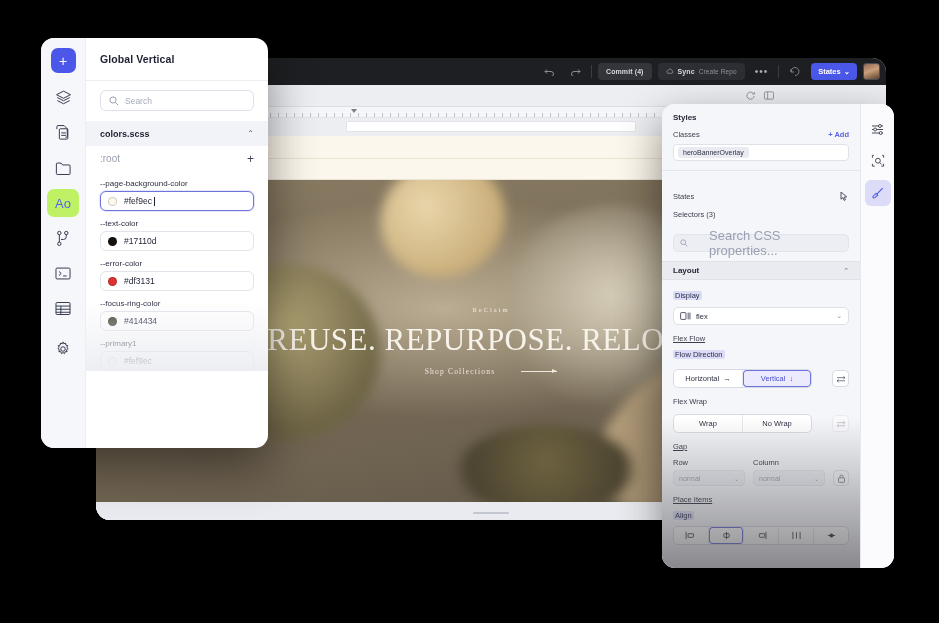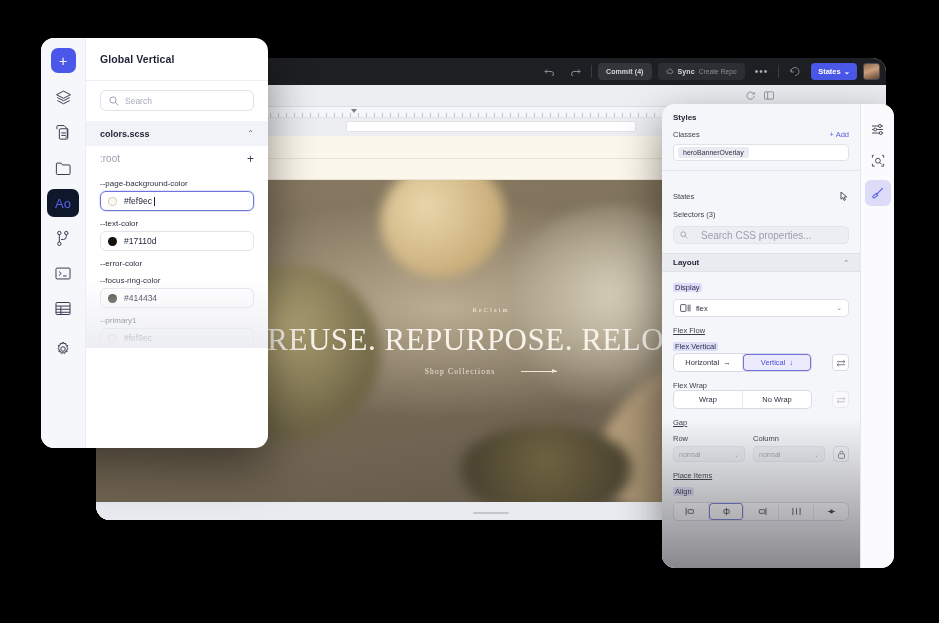--- a/index.html
+++ b/index.html
@@ -144,50 +144,50 @@
   .sp-rail { width: 34px; background:#fbfbfd; border-left:1px solid #e6e8ee;
     display:flex; flex-direction:column; align-items:center; padding-top: 12px; gap: 6px; }
   .rail-btn { width: 26px; height: 26px; border-radius:6px; display:flex;
      align-items:center; justify-content:center; color:#3a3f4d; }
   .rail-btn.active { background:#dcdcf8; color:#4a57e8; }
 
   .sp-section { padding: 9px 11px; }
   .sp-title { font-size: 8px; font-weight: bold; color:#242838; }
   .sp-row { display:flex; align-items:center; justify-content:space-between; margin-top: 8px; }
   .sp-label { font-size: 7.5px; color:#3b3f4d; }
-  .sp-add { font-size: 7.5px; color:#5b63e8; display:flex;align-items:center;gap:2px; }
+  .sp-add { font-size: 7.5px; color:#5b63e8; display:flex;align-items:center;gap:2px;font-weight:bold; }
   .chip-input {
     margin-top: 5px; height: 17px; background:#fff; border:1px solid #e0e2ea; border-radius:4px;
     display:flex; align-items:center; padding: 0 4px;
   }
   .chip {
     background:#e9eaf2; border-radius:3px; font-size:7px; color:#2d3142;
     padding: 2px 5px;
   }
   .divider { height:1px; background:#e4e6ed; }
   .select-box {
     margin-top: 5px; height: 18px; background:#fff; border:1px solid #dfe1e9; border-radius:5px;
     display:flex; align-items:center; padding: 0 6px; gap:5px; font-size:7.5px; color:#2d3142;
   }
   .select-box .caret { margin-left:auto; color:#8b90a0; font-size:7px; }
   .search-box {
-    margin-top: 7px; height: 18px; background:#eceef4; border:1px solid #e2e4ec; border-radius:5px;
-    display:flex; align-items:center; padding: 0 6px; gap:13px; font-size:10px; color:#9aa0b0;
+    margin-top: 15px; height: 18px; background:#eceef4; border:1px solid #e2e4ec; border-radius:5px;
+    display:flex; align-items:center; padding: 0 6px; gap:21px; font-size:13px; color:#9aa0b0;
   }
   .section-head {
     height: 19px; background:#e9ebf1; display:flex; align-items:center;
     justify-content:space-between; padding: 0 11px; border-top:1px solid #e0e2ea; border-bottom:1px solid #e0e2ea;
   }
   .section-head .t { font-size:8px; font-weight:bold; color:#242838; }
   .section-head .c { font-size:7px; color:#6d7285; }
   .prop-label { font-size:7.5px; color:#3b3f4d; margin-top: 9px; }
   .prop-label.hl { background:#dcdcf8; display:inline-block; padding: 0 2px; border-radius:2px; color:#2b3047; }
   .prop-label.link { text-decoration: underline; }
   .seg {
-    margin-top: 0; display:flex; align-items:center; gap: 20px;
+    margin-top: 8px; display:flex; align-items:center; gap: 20px;
   }
   .seg-group { display:flex; flex:1; border:1px solid #d9dbe4; border-radius:5px; overflow:hidden; background:#fff; }
   .seg-btn { flex:1; height:17px; display:flex; align-items:center; justify-content:center; gap:4px;
     font-size:7.5px; color:#2d3142; border-right:1px solid #e6e8ef; }
   .seg-btn:last-child { border-right:none; }
   .seg-btn.active { background:#eceafd; color:#4a4fd0; box-shadow: inset 0 0 0 1px #6f74dd; border-radius:4px; }
   .seg-side { width:17px; height:17px; border:1px solid #d9dbe4; border-radius:4px; background:#fff;
     display:flex;align-items:center;justify-content:center;color:#5b6073;font-size:8px; }
   .seg-side.dim { opacity:.4; }
   .two-col { display:flex; gap: 8px; align-items:flex-end; margin-top:3px; }
@@ -213,21 +213,21 @@
     background:#ffffff; border-radius: 13px; overflow:hidden;
     box-shadow: 0 18px 48px rgba(0,0,0,0.45);
     display:flex;
   }
   .vp-rail { width: 45px; background:#f6f7fa; border-right:1px solid #edeef3;
     display:flex; flex-direction:column; align-items:center; padding-top: 10px; gap: 7px; }
   .vp-plus { width: 25px; height:25px; border-radius:7px; background:#4a57e8; color:#fff;
      display:flex;align-items:center;justify-content:center; font-size:14px; line-height:1; margin-bottom:4px; }
   .vp-btn { width: 32px; height: 28px; border-radius:7px; display:flex;
     align-items:center;justify-content:center; color:#2b3046; }
-  .vp-btn.active { background:#0f172a; color:#5b63e8; }
+  .vp-btn.active { background:#bef264; color:#5b63e8; }
   .vp-main { flex:1; display:flex; flex-direction:column; overflow:hidden; position:relative; }
   .vp-header { height: 43px; display:flex; align-items:center; padding: 0 14px;
     border-bottom:1px solid #ecedf2; }
   .vp-title { font-size: 10.5px; font-weight:bold; color:#1d2033; letter-spacing:.1px; }
   .vp-search-wrap { padding: 9px 14px 10px; }
   .vp-search { height: 21px; border:1px solid #dfe1ea; border-radius:6px; background:#fff;
     display:flex; align-items:center; gap:6px; padding: 0 8px; font-size:8.5px; color:#a6abba; }
   .vp-filehead { height: 25px; background:#f2f3f8; display:flex; align-items:center;
     justify-content:space-between; padding: 0 14px; }
   .vp-filehead .n { font-size: 9px; font-weight:bold; color:#1d2033; }
@@ -427,21 +427,21 @@
               <rect x="0.5" y="0.7" width="6" height="7.6" rx="0.8"></rect>
                 <path d="M9 0.7 V8.3"></path>
                 <path d="M11 0.7 V8.3"></path>
             </svg>
           </span>
           <span>flex</span>
           <span class="caret">⌄</span>
         </div>
 
         <div class="prop-label link">Flex Flow</div>
-        <div class="prop-label hl" style="margin-top:5px">Flex Vertical</div>
+        <div class="prop-label hl" style="margin-top:5px">Flow Direction</div>
         <div class="seg">
           <div class="seg-group">
             <div class="seg-btn">
               <span>Horizontal</span>
               <span>→</span>
             </div>
             <div class="seg-btn active">
               <span>Vertical</span>
               <span>↓</span>
             </div>
@@ -674,20 +674,24 @@
         <div>
           <div class="var-name">--text-color</div>
           <div class="var-field">
             <span class="swatch" style="background:#17110d"></span>
             <span class="var-val">#17110d</span>
           </div>
         </div>
 
         <div>
           <div class="var-name">--error-color</div>
+          <div class="var-field">
+            <span class="swatch" style="background:#df3131"></span>
+            <span class="var-val">#df3131</span>
+          </div>
         </div>
 
         <div>
           <div class="var-name">--focus-ring-color</div>
           <div class="var-field">
             <span class="swatch" style="background:#414434"></span>
             <span class="var-val">#414434</span>
           </div>
         </div>
 

